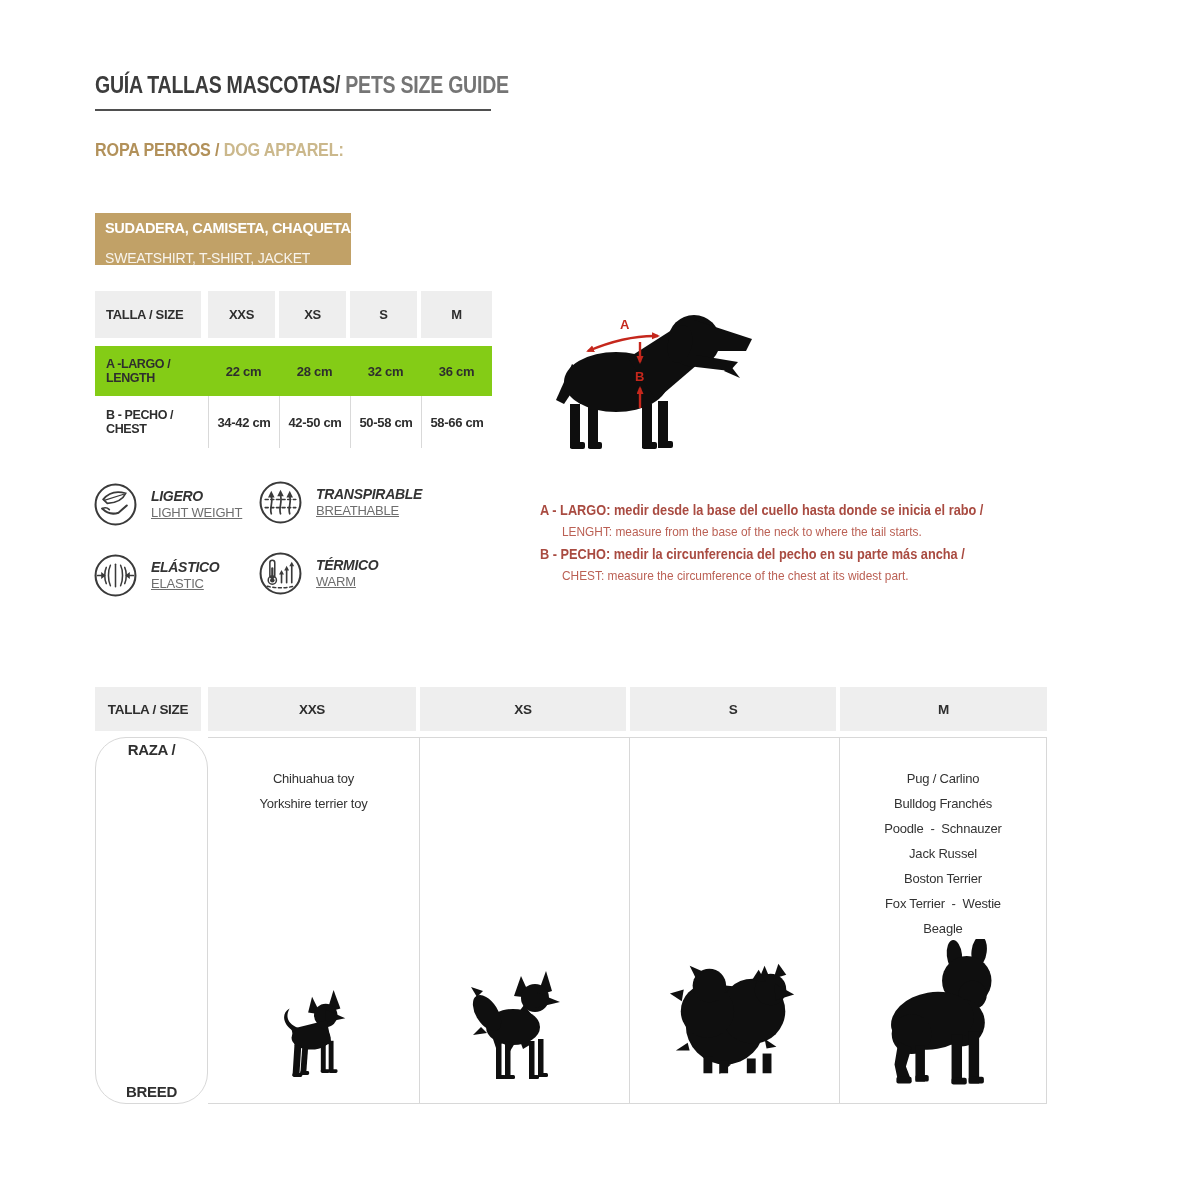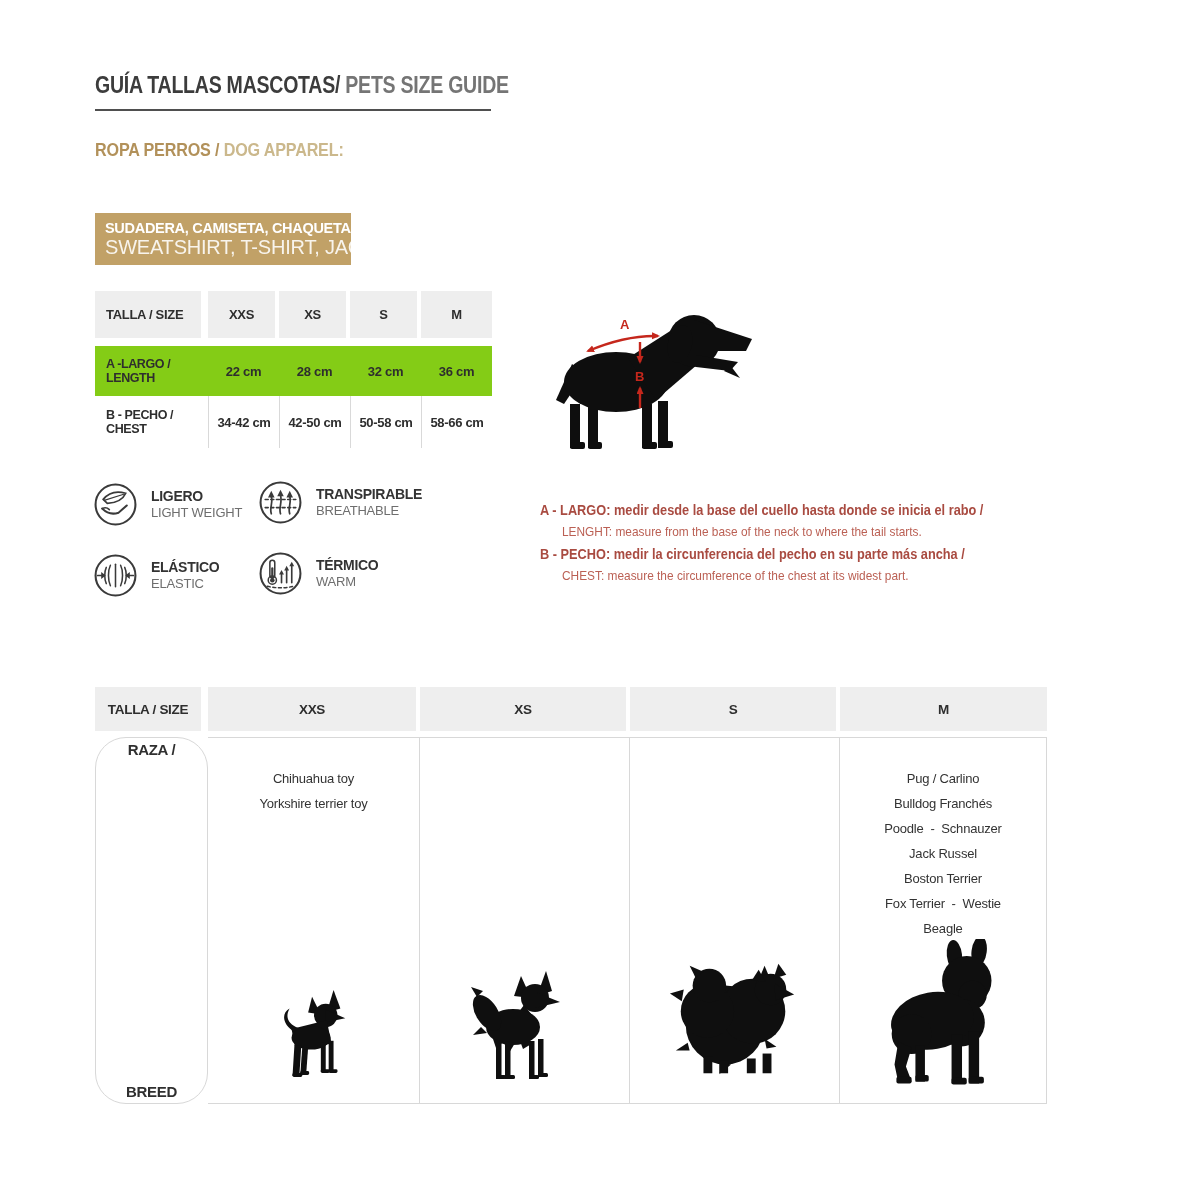--- a/index.html
+++ b/index.html
@@ -15,21 +15,21 @@
   .title-en{color:#757575;}
   .subtitle-block{position:absolute;left:95px;top:139px;}
   .subtitle-line{font-size:19px;font-weight:bold;letter-spacing:-0.2px;}
   .subtitle-es{color:#b2915a;}
   .subtitle-en{color:#cbb88c;}
 
   
   .category-box{position:absolute;left:95px;top:213px;width:256px;height:52px;
                 background:#c1a167;box-sizing:border-box;padding:7px 10px 0 10px;}
   .cat-es{color:#ffffff;font-weight:bold;font-size:14.5px;letter-spacing:-0.3px;white-space:nowrap;}
-  .cat-en{color:rgba(255,255,255,0.88);font-size:20px;letter-spacing:-0.2px;white-space:nowrap;margin-top:0;}
+  .cat-en{color:rgba(255,255,255,0.88);font-size:14px;letter-spacing:-0.2px;white-space:nowrap;margin-top:14px;}
 
   
   .size-table{position:absolute;left:95px;top:291px;display:grid;
               grid-template-columns:113px 71px 71px 71px 71px;
               grid-template-rows:47px 8px 50px 52px;}
   .st-cell{display:flex;align-items:center;justify-content:center;
            font-weight:bold;font-size:13px;letter-spacing:-0.3px;color:#2e2e2e;}
   .st-h{background:#eeeeee;border-right:4px solid #ffffff;box-sizing:border-box;}
   .st-h.first{border-right:7px solid #ffffff;justify-content:flex-start;padding-left:11px;}
   .st-h.last{border-right:none;}
@@ -40,22 +40,22 @@
   .st-b.first{border-left:none;}
 
   
   .measure-diagram{position:absolute;left:552px;top:308px;width:224px;height:146px;}
 
   
   .feature{position:absolute;display:flex;align-items:center;gap:13px;}
   .f1{left:93px;top:482px;} .f2{left:258px;top:480px;}
   .f3{left:93px;top:553px;align-items:center;} .f4{left:258px;top:551px;}
   .ficon{width:45px;height:45px;flex:0 0 auto;}
-  .f-es{font-weight:bold;font-size:14px;letter-spacing:-0.3px;color:#333333;line-height:17px;}
-  .f-en{font-size:13px;color:#6e6e6e;letter-spacing:-0.2px;line-height:16px;}
+  .f-es{font-weight:bold;font-size:14px;letter-spacing:-0.3px;color:#333333;line-height:17px;font-style:italic;}
+  .f-en{font-size:13px;color:#6e6e6e;letter-spacing:-0.2px;line-height:16px;text-decoration:underline;}
 
   
   .notes{position:absolute;left:540px;top:500px;transform:scaleX(0.88);transform-origin:0 0;}
   .note-es{font-weight:bold;font-size:14.5px;color:#a94b41;line-height:21px;white-space:nowrap;}
   .note-en{font-size:13.5px;color:#bb6054;line-height:21px;padding-left:25px;white-space:nowrap;margin-bottom:2px;}
 
   
   .breed-table{position:absolute;left:95px;top:687px;display:grid;
                grid-template-columns:113px 212px 210px 210px 207px;
                grid-template-rows:44px 6px 367px;}

